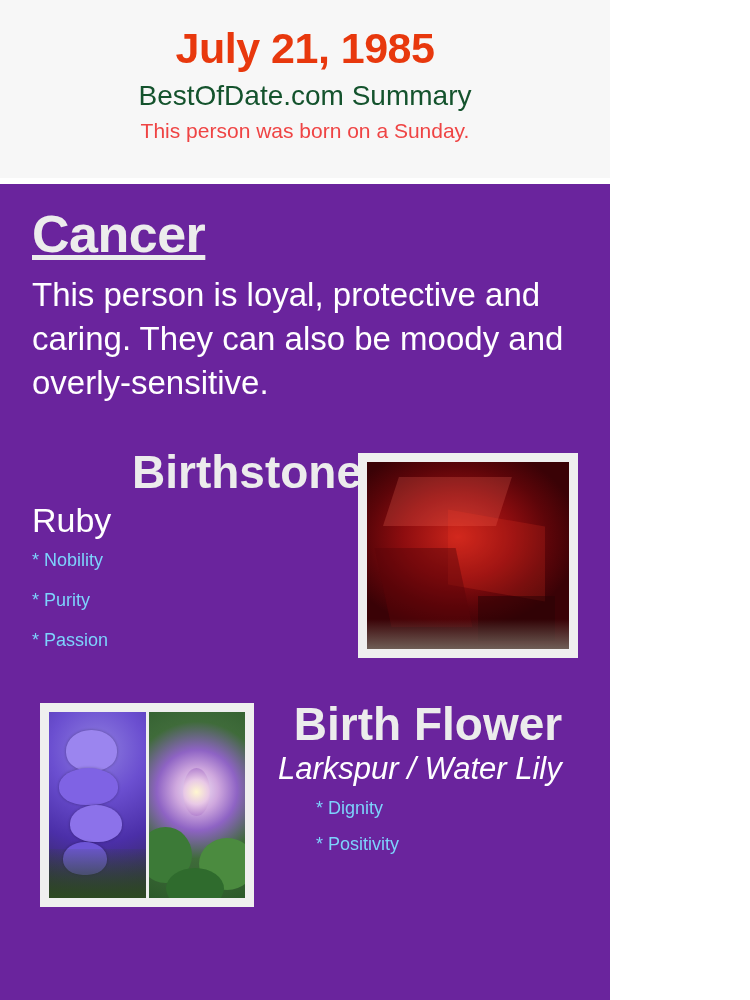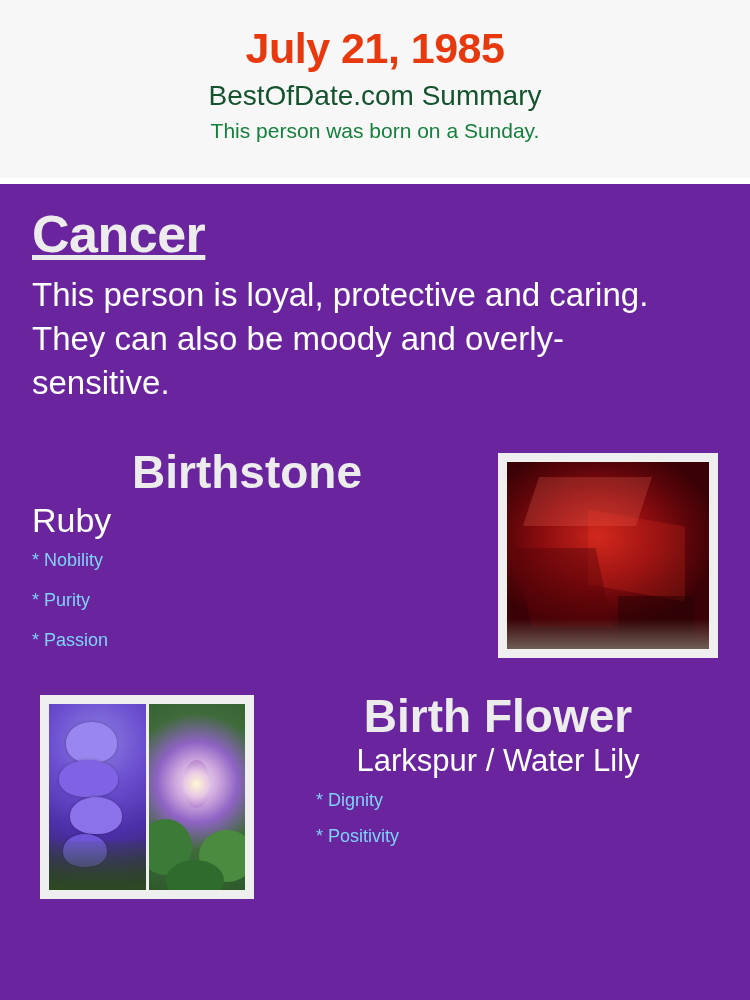--- a/index.html
+++ b/index.html
@@ -8,21 +8,21 @@
   }
   body {
     width: 750px;
     height: 1000px;
     background: #ffffff;
     font-family: "Liberation Sans", sans-serif;
     overflow: hidden;
   }
   .page {
     position: relative;
-    width: 750px;
+    width: 610px;
     height: 1000px;
     background: #ffffff;
     display: flex;
     flex-direction: column;
   }
 
   
   .header {
     background: #f7f7f7;
     padding: 26px 20px 16px 20px;
@@ -38,21 +38,21 @@
     letter-spacing: -0.5px;
     margin: 0 0 10px 0;
   }
   .header-summary {
     color: #14532d;
     font-size: 28px;
     line-height: 1.1;
     margin: 0 0 6px 0;
   }
   .header-note {
-    color: #15803d;
+    color: #ef4444;
     font-size: 21px;
     line-height: 1.2;
     margin: 0;
   }
   .header-rule {
     height: 6px;
     background: #ffffff;
     width: 100%;
   }
 
@@ -141,21 +141,21 @@
   .f3 { left: 8%; top: 46%; width: 40%; height: 42%; transform: skewX(12deg); background: rgba(90,4,8,0.45); }
   .f4 { left: 55%; top: 72%; width: 38%; height: 24%; background: rgba(40,2,4,0.5); }
   .stone-shadow {
     position: absolute;
     left: 0; bottom: 0; width: 100%; height: 16%;
     background: linear-gradient(to bottom, rgba(120,110,100,0.0), rgba(120,110,100,0.85));
   }
 
   
   .flower-section {
-    margin-top: 14px;
+    margin-top: 22px;
     position: relative;
     min-height: 230px;
   }
   .flower-photo {
     position: absolute;
     left: 8px;
     top: 4px;
     width: 214px;
     height: 204px;
     background: #efefef;
@@ -219,21 +219,22 @@
     color: #ececec;
     margin: 6px 0 2px 0;
     line-height: 1.1;
     text-align: center;
   }
   .flower-sub {
     font-size: 31px;
     color: #ffffff;
     margin: 0 0 12px 0;
     line-height: 1.15;
-    text-align: center;
+    text-align: left;
+    font-style: italic;
   }
   .flower-bullets {
     padding-left: 38px;
   }
   .flower-bullets .bullet {
     margin-bottom: 18px;
   }
 </style>
 </head>
 <body>

